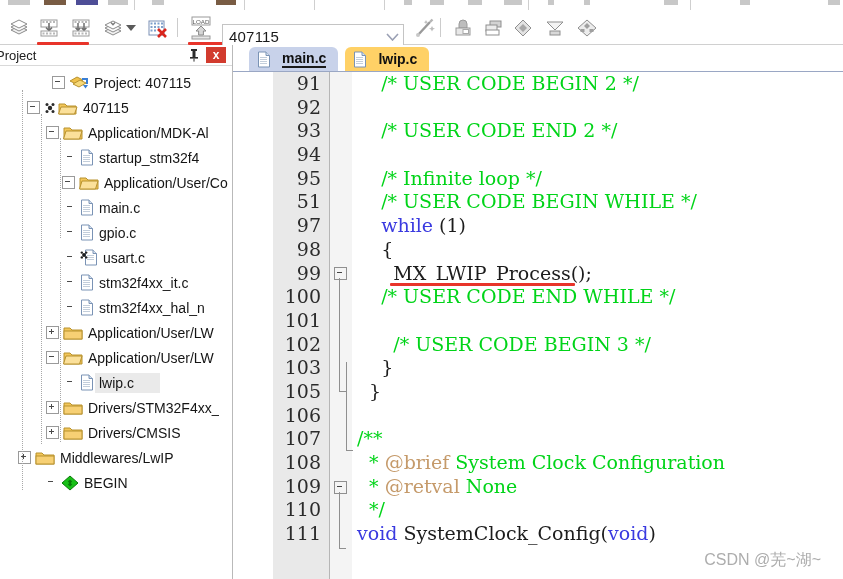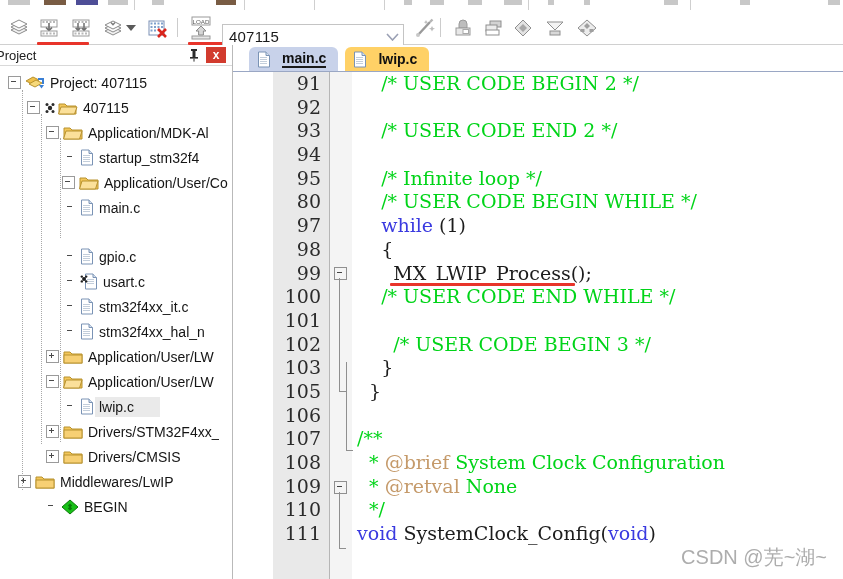--- a/index.html
+++ b/index.html
@@ -252,22 +252,22 @@
   
   .code-underline {
     position: absolute;
     height: 3px;
     background: #e8342a;
     border-radius: 1px;
   }
 
   .watermark {
     position: absolute;
-    right: 16px; bottom: 8px;
-    font-size: 20px;
+    right: 22px; bottom: 8px;
+    font-size: 16px;
     color: #adadad;
     font-family: "Liberation Sans", sans-serif;
     white-space: nowrap;
   }
 
   
   .right-sliver {
     position: absolute; right: 0; top: 11px; width: 6px; height: 34px;
     background: #f0f0f0; border-left: 1px solid #dddddd;
   }
@@ -475,21 +475,21 @@
           <rect x="2" y="9" width="8" height="1.6" fill="#2c2c2c"></rect>
           <rect x="5.5" y="10.6" width="1" height="3" fill="#2c2c2c"></rect>
         </svg>
       </div>
       <div class="close-btn">
         <span>x</span>
       </div>
     </div>
 
     <div class="tree" id="tree">
-        <div class="tnode" style="padding-left: 8px;">
+        <div class="tnode" style="padding-left: 8px; margin-left: 44px;">
           <span class="expander "></span>
           <svg class="ico" width="20" height="16" viewBox="0 0 20 16">
             <polygon points="1,6 8,2 14,5 7,9" fill="#f0c14b" stroke="#b8922f"></polygon>
             <polygon points="4,9 11,5 17,8 10,12" fill="#f7d97a" stroke="#b8922f"></polygon>
             <path d="M13 4 l5 0 l0 5" fill="none" stroke="#3a7fd5" stroke-width="2"></path>
             <polygon points="19,10 14,10 16.5,13.5" fill="#3a7fd5"></polygon>
           </svg>
           <span class="lbl">Project: 407115</span>
         </div>
         <div class="tnode" style="padding-left: 27px;">
@@ -544,21 +544,21 @@
             <path d="M9 1 v3.5 h3.5" fill="#d7e2ef" stroke="#7a93b5"></path>
             <g stroke="#c3cedb" stroke-width="1">
               <line x1="3" y1="6.5" x2="10" y2="6.5"></line>
               <line x1="3" y1="8.5" x2="10" y2="8.5"></line>
               <line x1="3" y1="10.5" x2="10" y2="10.5"></line>
               <line x1="3" y1="12.5" x2="10" y2="12.5"></line>
             </g>
           </svg>
           <span class="lbl">main.c</span>
         </div>
-        <div class="tnode" style="padding-left: 65px; margin-top: 24px;">
+        <div class="tnode" style="padding-left: 65px;">
           <span class="expander none"></span>
           <svg class="ico" width="14" height="17" viewBox="0 0 14 17">
             <path d="M1.5 1 h7.5 l3.5 3.5 v11.5 h-11z" fill="#ffffff" stroke="#7a93b5"></path>
             <path d="M9 1 v3.5 h3.5" fill="#d7e2ef" stroke="#7a93b5"></path>
             <g stroke="#c3cedb" stroke-width="1">
               <line x1="3" y1="6.5" x2="10" y2="6.5"></line>
               <line x1="3" y1="8.5" x2="10" y2="8.5"></line>
               <line x1="3" y1="10.5" x2="10" y2="10.5"></line>
               <line x1="3" y1="12.5" x2="10" y2="12.5"></line>
             </g>
@@ -730,21 +730,21 @@
       <div class="foldbox" style="left:61px; top:409px;"></div>
       <div class="foldline" style="left:66px; top:420px; height:56px;"></div>
       <div class="foldtick" style="left:66px; top:476px; width:7px;"></div>
 
       <div class="lines" id="lines">
           <div class="lrow"><span class="lnum">91</span><span class="ltext"><span class="c-cmt">    /* USER CODE BEGIN 2 */</span></span></div>
           <div class="lrow"><span class="lnum">92</span><span class="ltext"><span class="c-plain"></span></span></div>
           <div class="lrow"><span class="lnum">93</span><span class="ltext"><span class="c-cmt">    /* USER CODE END 2 */</span></span></div>
           <div class="lrow"><span class="lnum">94</span><span class="ltext"><span class="c-plain"></span></span></div>
           <div class="lrow"><span class="lnum">95</span><span class="ltext"><span class="c-cmt">    /* Infinite loop */</span></span></div>
-          <div class="lrow"><span class="lnum">80</span><span class="ltext"><span class="c-cmt">    /* USER CODE BEGIN WHILE */</span></span></div>
+          <div class="lrow"><span class="lnum">51</span><span class="ltext"><span class="c-cmt">    /* USER CODE BEGIN WHILE */</span></span></div>
           <div class="lrow"><span class="lnum">97</span><span class="ltext"><span class="c-plain">    </span><span class="c-kw">while</span><span class="c-plain"> (1)</span></span></div>
           <div class="lrow"><span class="lnum">98</span><span class="ltext"><span class="c-plain">    {</span></span></div>
           <div class="lrow"><span class="lnum">99</span><span class="ltext"><span class="c-plain">      MX_LWIP_Process();</span></span></div>
           <div class="lrow"><span class="lnum">100</span><span class="ltext"><span class="c-cmt">    /* USER CODE END WHILE */</span></span></div>
           <div class="lrow"><span class="lnum">101</span><span class="ltext"><span class="c-plain"></span></span></div>
           <div class="lrow"><span class="lnum">102</span><span class="ltext"><span class="c-cmt">      /* USER CODE BEGIN 3 */</span></span></div>
           <div class="lrow"><span class="lnum">103</span><span class="ltext"><span class="c-plain">    }</span></span></div>
           <div class="lrow"><span class="lnum">105</span><span class="ltext"><span class="c-plain">  }</span></span></div>
           <div class="lrow"><span class="lnum">106</span><span class="ltext"><span class="c-plain"></span></span></div>
           <div class="lrow"><span class="lnum">107</span><span class="ltext"><span class="c-cmt">/**</span></span></div>

